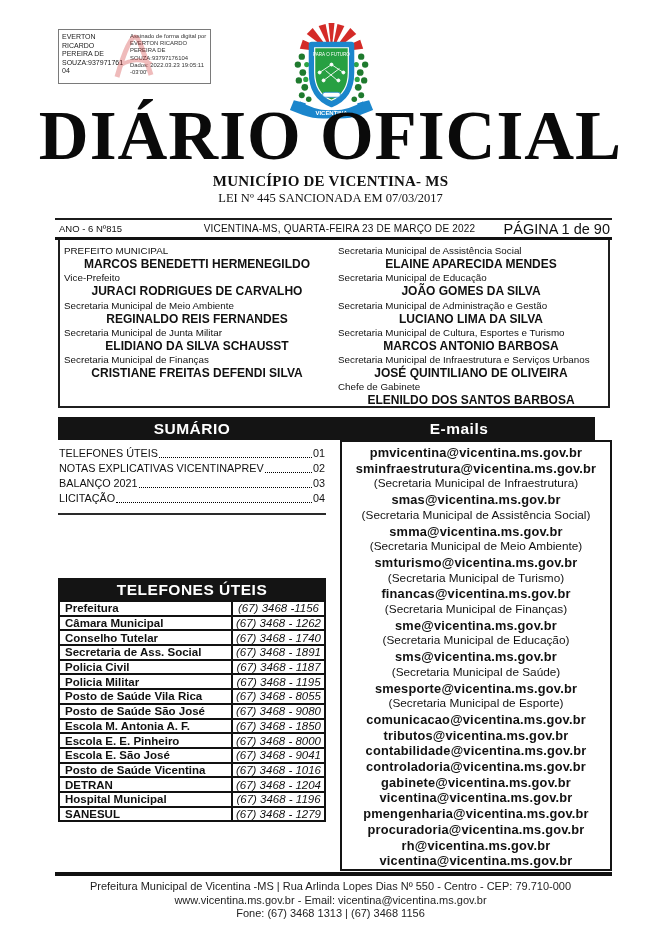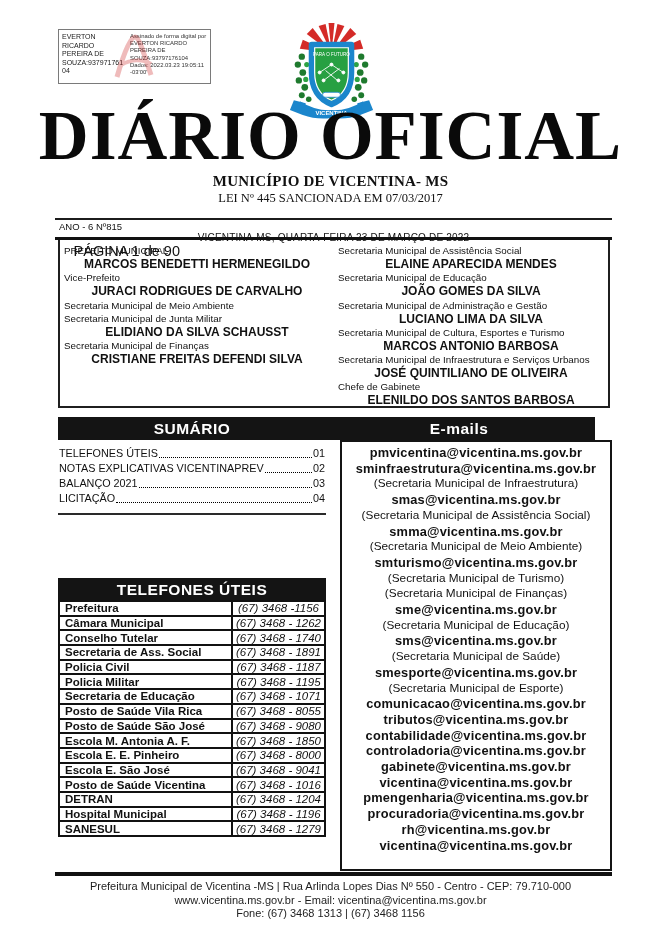--- a/index.html
+++ b/index.html
@@ -21,21 +21,21 @@
   .title{position:absolute;top:109px;left:0;width:100%;text-align:center;
          font-family:"Liberation Serif",serif;font-weight:bold;font-size:69px;
          line-height:54px;letter-spacing:1px;color:#0a0a0a;white-space:nowrap;}
   .muni{position:absolute;top:173px;left:0;width:100%;text-align:center;
         font-size:15px;font-weight:bold;letter-spacing:.2px;font-family:Liberation Serif, serif;}
   .law{position:absolute;top:191px;left:0;width:100%;text-align:center;
        font-family:"Liberation Serif",serif;font-size:12.5px;}
 
   .rule-thin{position:absolute;left:55px;top:218px;width:557px;height:2px;background:#1c1c1c;}
   .date-row{position:absolute;left:55px;top:221px;width:557px;height:15px;
-            display:flex;flex-direction:column;}
+            display:flex;align-items:center;}
   .edition{width:135px;font-size:9.5px;padding-left:4px;}
   .dateline{flex:1;text-align:center;font-size:10px;letter-spacing:.2px;}
   .page-ind{width:125px;text-align:right;font-size:14.5px;padding-right:2px;white-space:nowrap;}
   .rule-thick{position:absolute;left:55px;top:237px;width:557px;height:3px;background:#111;}
 
   
   .officials{position:absolute;left:58px;top:240px;width:552px;height:168px;
              border-left:2px solid #1f1f1f;border-right:2px solid #1f1f1f;
              border-bottom:2px solid #1f1f1f;box-sizing:border-box;
              display:flex;padding-top:4px;}
@@ -166,20 +166,21 @@
           <div class="off-name">MARCOS BENEDETTI HERMENEGILDO</div>
         </div>
 
         <div>
           <div class="off-role">Vice-Prefeito</div>
           <div class="off-name">JURACI RODRIGUES DE CARVALHO</div>
         </div>
 
         <div>
           <div class="off-role">Secretaria Municipal de Meio Ambiente</div>
+          <div class="off-name">REGINALDO REIS FERNANDES</div>
         </div>
 
 
         <div>
           <div class="off-role">Secretaria Municipal de Junta Militar</div>
           <div class="off-name">ELIDIANO DA SILVA SCHAUSST</div>
         </div>
 
         <div>
           <div class="off-role">Secretaria Municipal de Finanças</div>
@@ -262,20 +263,21 @@
       <div class="em-line note">(Secretaria Municipal de Assistência Social)</div>
 
       <div class="em-line email">smma@vicentina.ms.gov.br</div>
 
       <div class="em-line note">(Secretaria Municipal de Meio Ambiente)</div>
 
       <div class="em-line email">smturismo@vicentina.ms.gov.br</div>
 
       <div class="em-line note">(Secretaria Municipal de Turismo)</div>
 
+      <div class="em-line email">financas@vicentina.ms.gov.br</div>
 
       <div class="em-line note">(Secretaria Municipal de Finanças)</div>
 
       <div class="em-line email">sme@vicentina.ms.gov.br</div>
 
       <div class="em-line note">(Secretaria Municipal de Educação)</div>
 
       <div class="em-line email">sms@vicentina.ms.gov.br</div>
 
       <div class="em-line note">(Secretaria Municipal de Saúde)</div>
@@ -332,24 +334,20 @@
         <tr>
           <td class="plabel">Policia Civil</td>
           <td class="pphone">(67) 3468 - 1187</td>
         </tr>
 
         <tr>
           <td class="plabel">Policia Militar</td>
           <td class="pphone">(67) 3468 - 1195</td>
         </tr>
 
-        <tr>
-          <td class="plabel">Secretaria de Educação</td>
-          <td class="pphone">(67) 3468 - 1071</td>
-        </tr>
 
         <tr>
           <td class="plabel">Posto de Saúde Vila Rica</td>
           <td class="pphone">(67) 3468 - 8055</td>
         </tr>
 
         <tr>
           <td class="plabel">Posto de Saúde São José</td>
           <td class="pphone">(67) 3468 - 9080</td>
         </tr>

